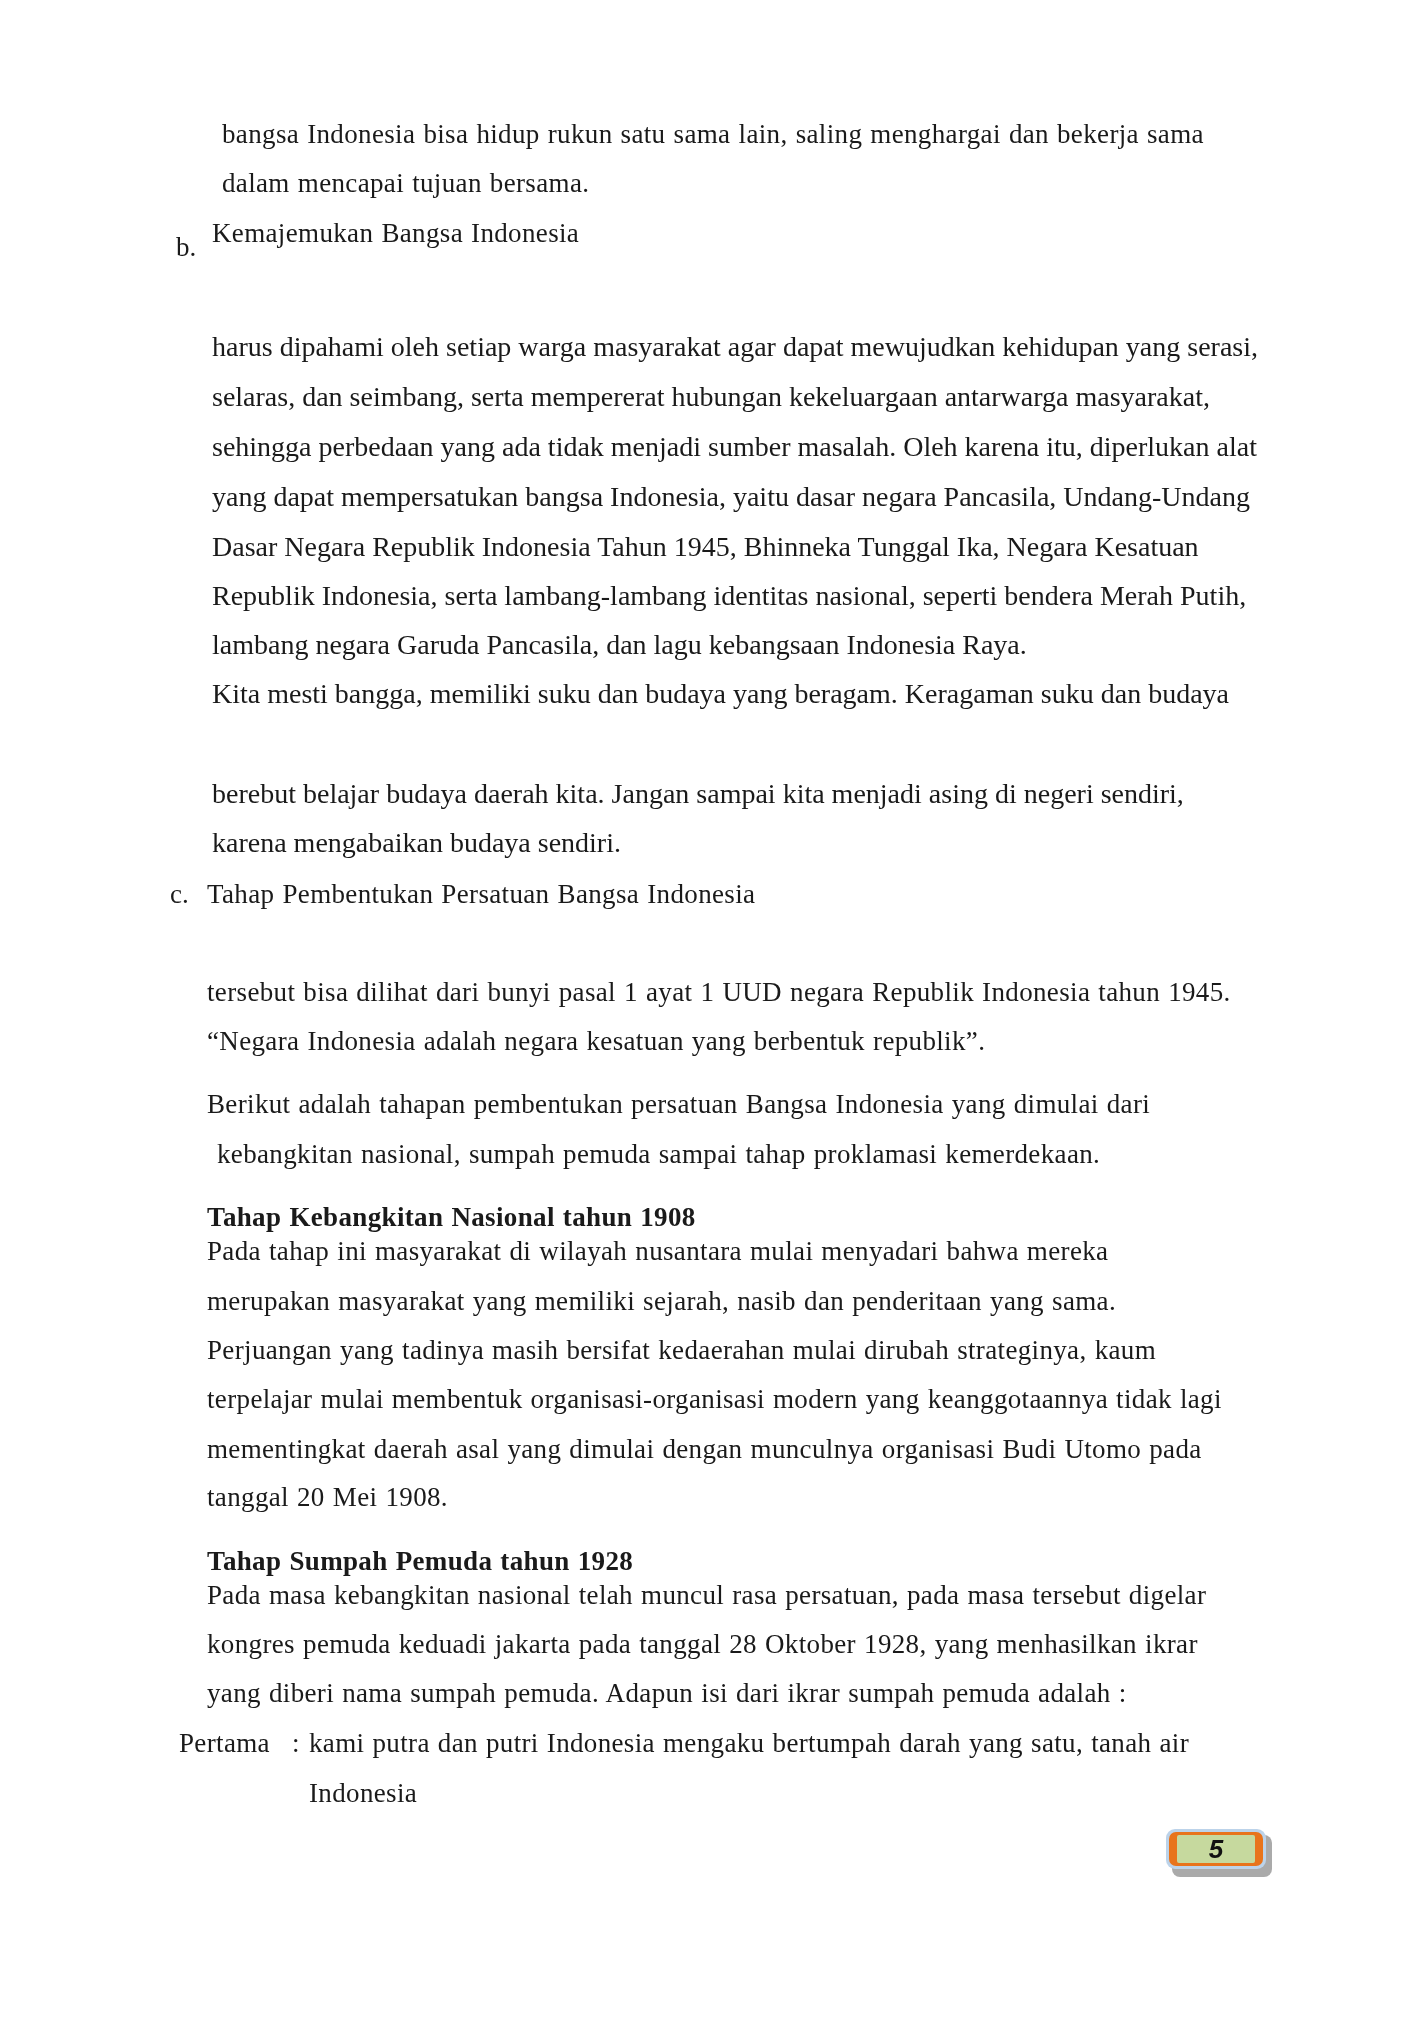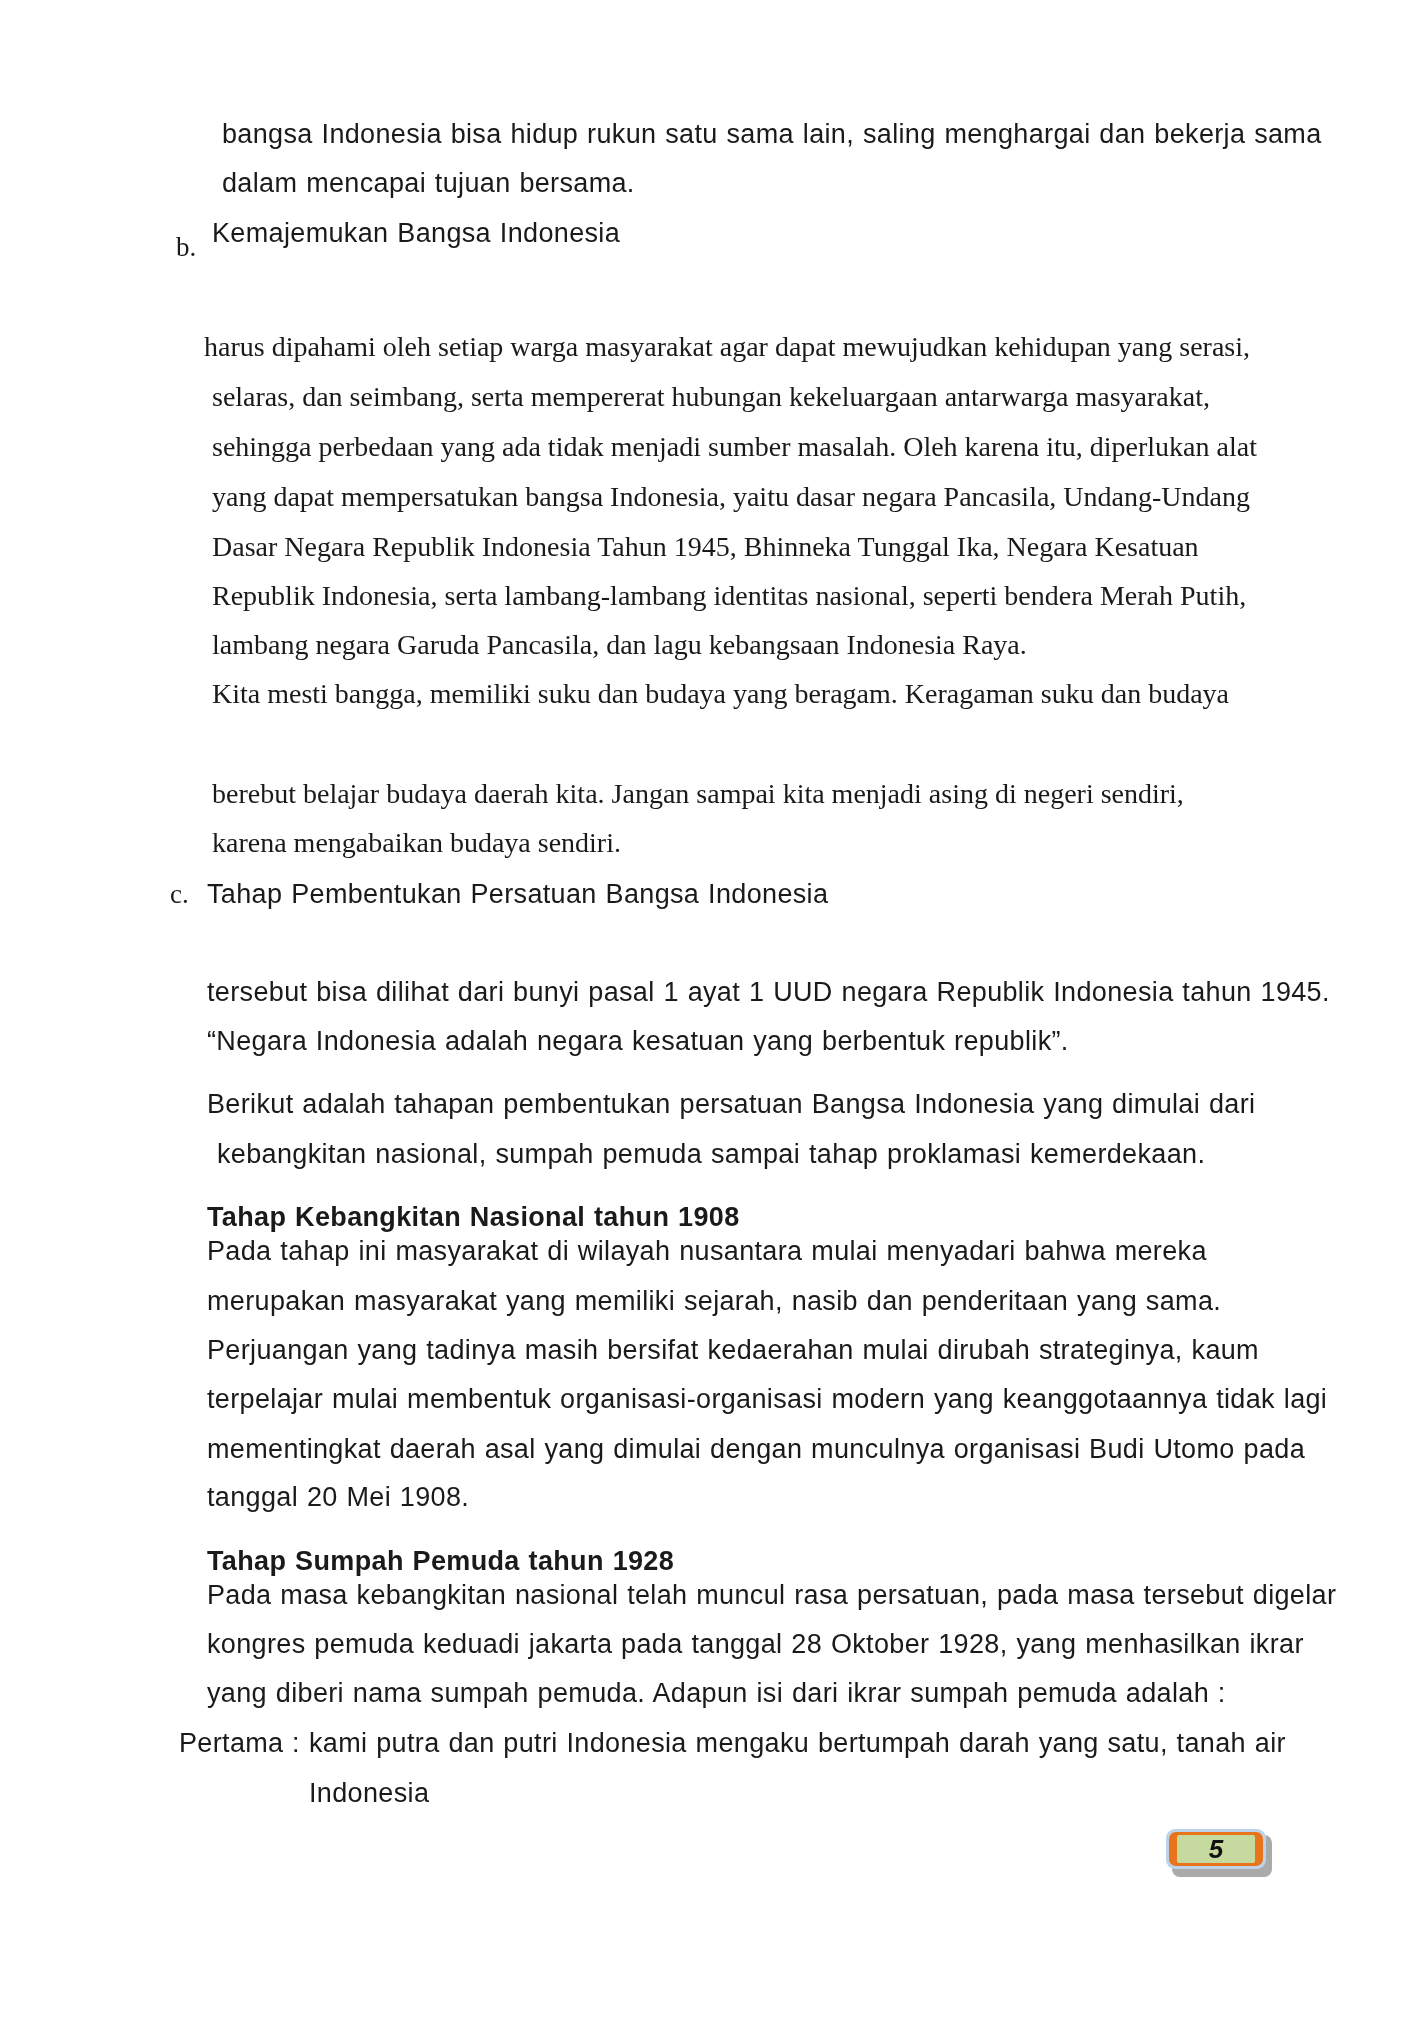--- a/index.html
+++ b/index.html
@@ -5,21 +5,21 @@
   html, body { margin: 0; padding: 0; background: #ffffff; }
   body { width: 1428px; height: 2028px; position: relative; overflow: hidden; }
   .page { position: absolute; left: 0; top: 0; width: 1428px; height: 2028px; background: #ffffff; }
   .line {
     position: absolute;
     white-space: nowrap;
     color: #1a1a1a;
     line-height: 1;
     transform: translateY(-60%);
   }
-  .pal { font-family: Liberation Sans, sans-serif; font-size: 27px; letter-spacing: 0.35px; word-spacing: 1px; }
+  .pal { font-family: Liberation Serif, serif; font-size: 27px; letter-spacing: 0.35px; word-spacing: 1px; }
   .tms { font-family: "Liberation Serif", serif; font-size: 28px; letter-spacing: 0px; }
   .bold { font-weight: bold; margin-top: 15px; }
   .marker { position: absolute; white-space: nowrap; font-family: "Liberation Serif", serif; font-size: 27px; color: #1a1a1a; line-height: 1; transform: translateY(-60%); }
 
   .badge-wrap { position: absolute; left: 1166px; top: 1829px; width: 104px; height: 44px; }
   .badge-shadow { position: absolute; left: 6px; top: 6px; width: 100px; height: 42px; background: #8e8e8e; border-radius: 8px; opacity: 0.75; }
   .badge-outer {
     position: absolute; left: 0; top: 0; width: 100px; height: 40px;
     background: #bcd3ea; border-radius: 9px; box-sizing: border-box; padding: 3px;
   }
@@ -38,21 +38,21 @@
 <body>
 
 <div class="page">
 
   <div class="line pal" style="left:222px; top:137px;">bangsa Indonesia bisa hidup rukun satu sama lain, saling menghargai dan bekerja sama</div>
   <div class="line pal" style="left:222px; top:186px;">dalam mencapai tujuan bersama.</div>
 
   <div class="marker" style="left:176px; top:250px;">b.</div>
   <div class="line pal" style="left:212px; top:236px;text-align:center;">Kemajemukan Bangsa Indonesia</div>
 
-  <div class="line tms" style="left:204px; top:350px;text-align:center;">harus dipahami oleh setiap warga masyarakat agar dapat mewujudkan kehidupan yang serasi,</div>
+  <div class="line tms" style="left:212px; top:350px;text-align:center;">harus dipahami oleh setiap warga masyarakat agar dapat mewujudkan kehidupan yang serasi,</div>
   <div class="line tms" style="left:212px; top:400px;">selaras, dan seimbang, serta mempererat hubungan kekeluargaan antarwarga masyarakat,</div>
   <div class="line tms" style="left:212px; top:450px;">sehingga perbedaan yang ada tidak menjadi sumber masalah. Oleh karena itu, diperlukan alat</div>
   <div class="line tms" style="left:212px; top:500px;">yang dapat mempersatukan bangsa Indonesia, yaitu dasar negara Pancasila, Undang-Undang</div>
   <div class="line tms" style="left:212px; top:550px;">Dasar Negara Republik Indonesia Tahun 1945, Bhinneka Tunggal Ika, Negara Kesatuan</div>
   <div class="line tms" style="left:212px; top:599px;">Republik Indonesia, serta lambang-lambang identitas nasional, seperti bendera Merah Putih,</div>
   <div class="line tms" style="left:212px; top:648px;">lambang negara Garuda Pancasila, dan lagu kebangsaan Indonesia Raya.</div>
 
   <div class="line tms" style="left:212px; top:697px;font-family:Liberation Serif, serif;">Kita mesti bangga, memiliki suku dan budaya yang beragam. Keragaman suku dan budaya</div>
   <div class="line tms" style="left:212px; top:797px;">berebut belajar budaya daerah kita. Jangan sampai kita menjadi asing di negeri sendiri,</div>
   <div class="line tms" style="left:212px; top:846px;">karena mengabaikan budaya sendiri.</div>

